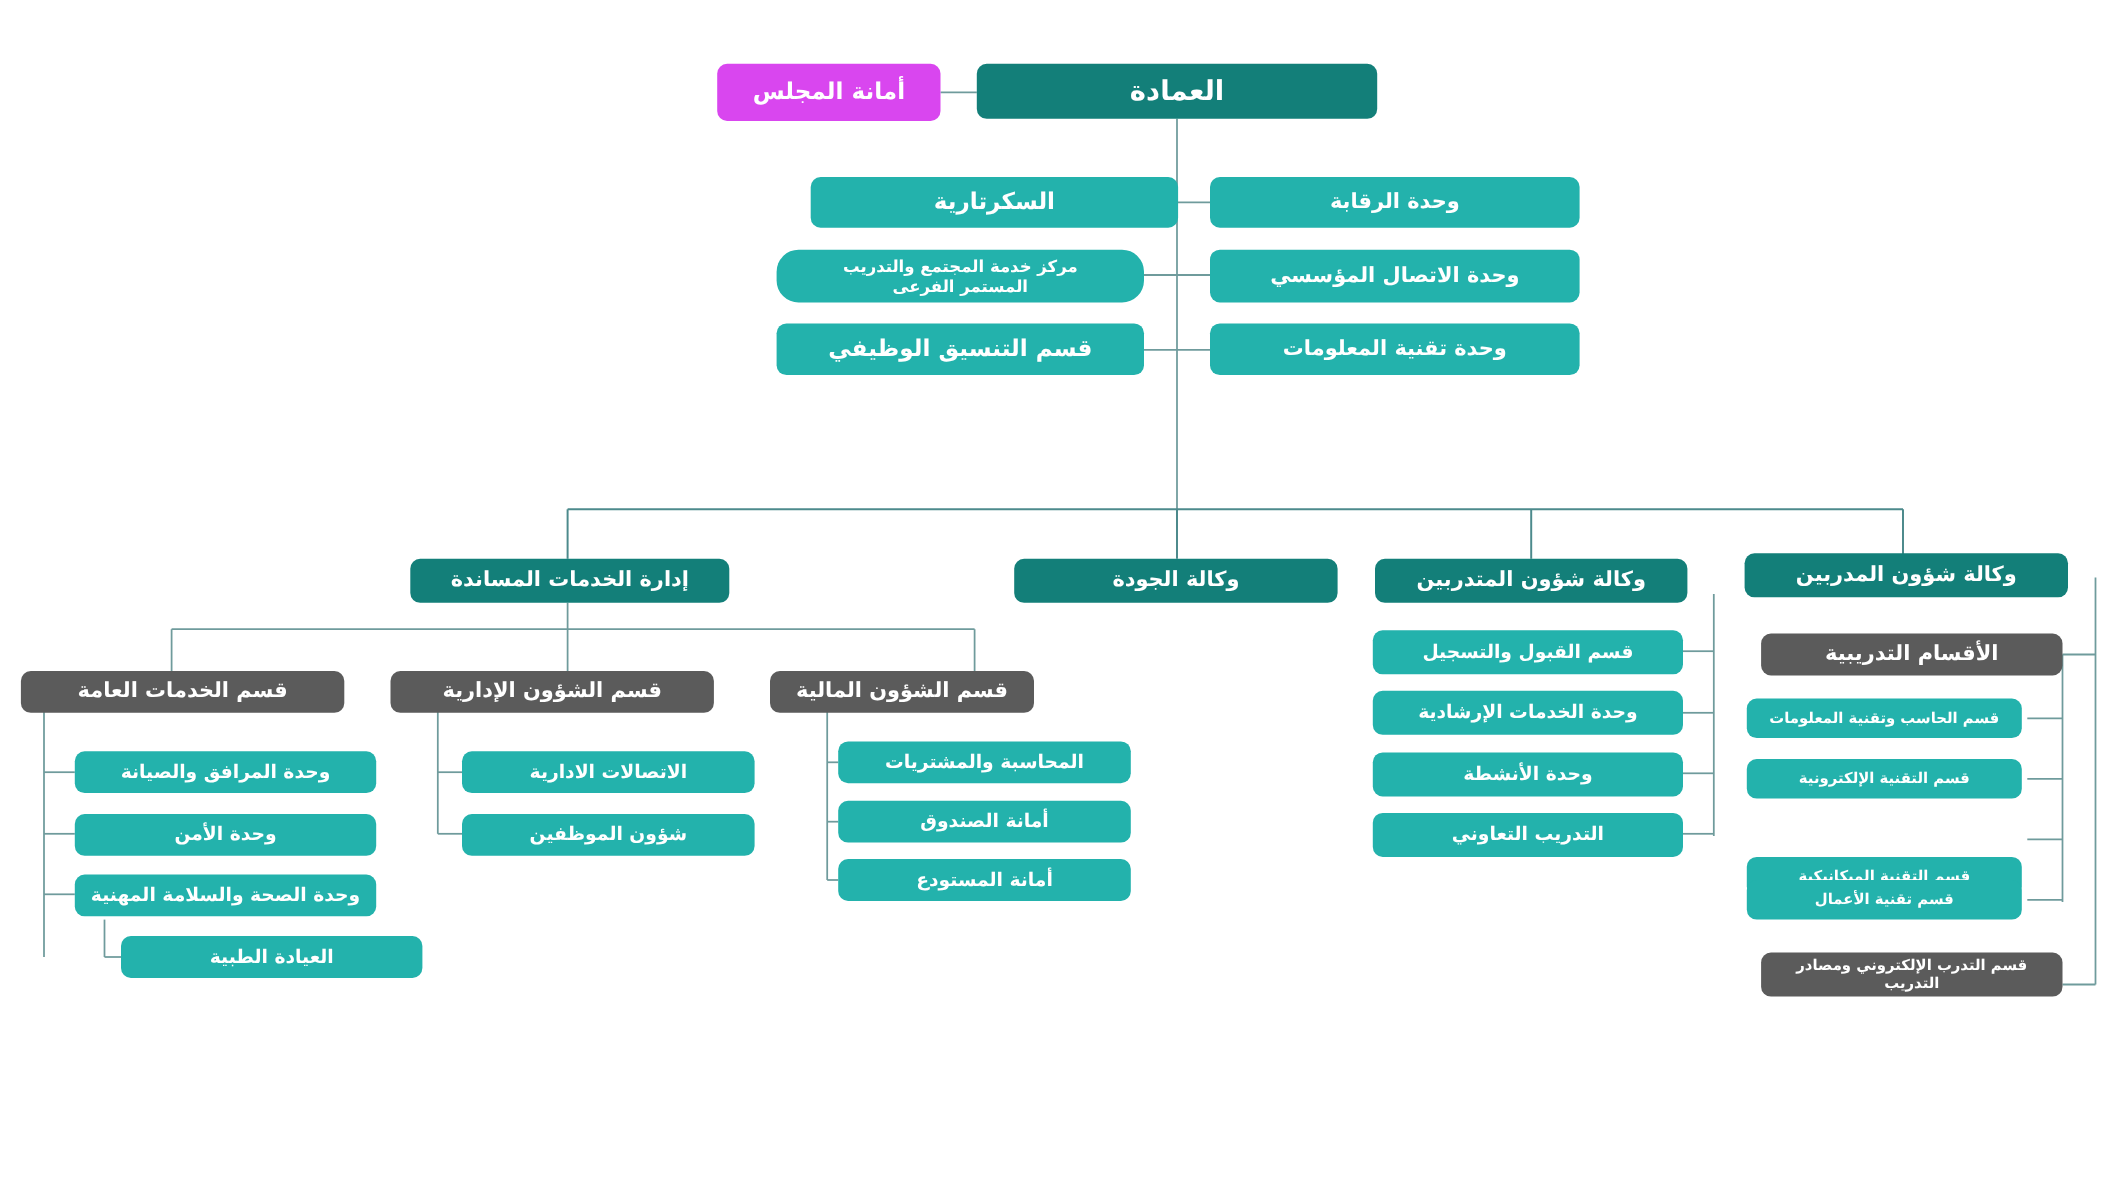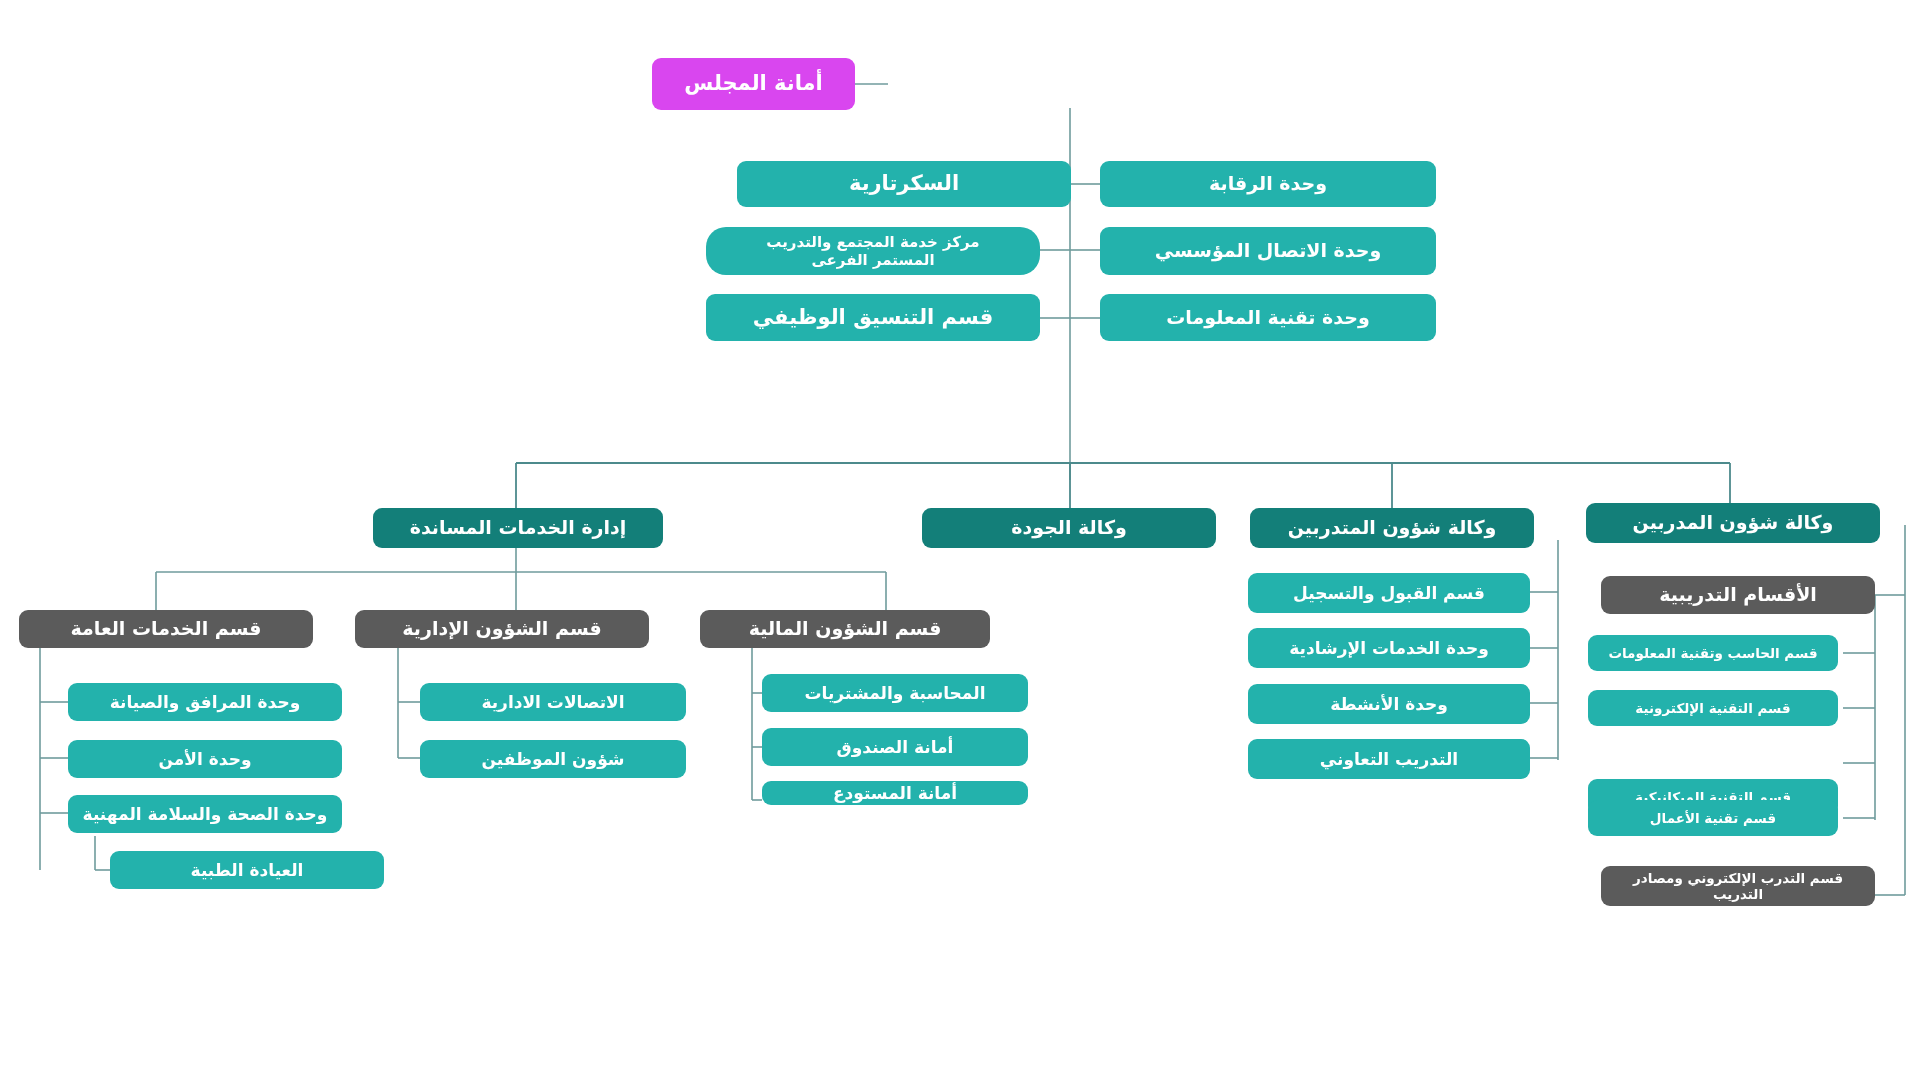--- a/index.html
+++ b/index.html
@@ -128,20 +128,21 @@
 
     <line x1="1875" y1="595" x2="1875" y2="820"></line>
     <line x1="1843" y1="653" x2="1875" y2="653"></line>
     <line x1="1843" y1="708" x2="1875" y2="708"></line>
     <line x1="1843" y1="763" x2="1875" y2="763"></line>
     <line x1="1843" y1="818" x2="1875" y2="818"></line>
   </svg>
 
   <div class="node light f-lg" style="left:652px; top:58px; width:203px; height:52px;">أمانة المجلس</div>
 
+  <div class="node dark f-root" style="left:888px; top:58px; width:364px; height:50px;">العمادة</div>
 
   <div class="node teal f-lg" style="left:706px; top:161px; width:334px; height:46px;margin-left:31px;">السكرتارية</div>
 
   <div class="node teal f-xs" style="left:706px; top:227px; width:334px; height:48px;">مركز خدمة المجتمع والتدريب
 المستمر الفرعى</div>
 
   <div class="node teal f-lg" style="left:706px; top:294px; width:334px; height:47px;">قسم التنسيق الوظيفي</div>
 
   <div class="node teal f-md" style="left:1100px; top:161px; width:336px; height:46px;">وحدة الرقابة</div>
 
@@ -154,39 +155,39 @@
   <div class="node dark f-md" style="left:373px; top:508px; width:290px; height:40px;">إدارة الخدمات المساندة</div>
 
   <div class="node dark f-md" style="left:1250px; top:508px; width:284px; height:40px;">وكالة شؤون المتدربين</div>
 
   <div class="node dark f-md" style="left:1586px; top:503px; width:294px; height:40px;">وكالة شؤون المدربين</div>
 
   <div class="node gray f-md" style="left:19px; top:610px; width:294px; height:38px;">قسم الخدمات العامة</div>
 
   <div class="node gray f-md" style="left:355px; top:610px; width:294px; height:38px;">قسم الشؤون الإدارية</div>
 
-  <div class="node gray f-md" style="left:700px; top:610px; width:290px; height:38px;">قسم الشؤون المالية</div>
+  <div class="node gray f-md" style="left:700px; top:610px; width:240px; height:38px;">قسم الشؤون المالية</div>
 
   <div class="node teal f-sm" style="left:68px; top:683px; width:274px; height:38px;">وحدة المرافق والصيانة</div>
 
   <div class="node teal f-sm" style="left:68px; top:740px; width:274px; height:38px;">وحدة الأمن</div>
 
   <div class="node teal f-sm" style="left:68px; top:795px; width:274px; height:38px;">وحدة الصحة والسلامة المهنية</div>
 
   <div class="node teal f-sm" style="left:110px; top:851px; width:274px; height:38px;">العيادة الطبية</div>
 
   <div class="node teal f-sm" style="left:420px; top:683px; width:266px; height:38px;">الاتصالات الادارية</div>
 
   <div class="node teal f-sm" style="left:420px; top:740px; width:266px; height:38px;">شؤون الموظفين</div>
 
   <div class="node teal f-sm" style="left:762px; top:674px; width:266px; height:38px;">المحاسبة والمشتريات</div>
 
   <div class="node teal f-sm" style="left:762px; top:728px; width:266px; height:38px;">أمانة الصندوق</div>
 
-  <div class="node teal f-sm" style="left:762px; top:781px; width:266px; height:24px;">أمانة المستودع</div>
+  <div class="node teal f-sm" style="left:762px; top:781px; width:266px; height:38px;">أمانة المستودع</div>
 
   <div class="node teal f-sm" style="left:1248px; top:573px; width:282px; height:40px;">قسم القبول والتسجيل</div>
 
   <div class="node teal f-sm" style="left:1248px; top:628px; width:282px; height:40px;">وحدة الخدمات الإرشادية</div>
 
   <div class="node teal f-sm" style="left:1248px; top:684px; width:282px; height:40px;">وحدة الأنشطة</div>
 
   <div class="node teal f-sm" style="left:1248px; top:739px; width:282px; height:40px;">التدريب التعاوني</div>
 
   <div class="node gray f-md" style="left:1601px; top:576px; width:274px; height:38px;">الأقسام التدريبية</div>

